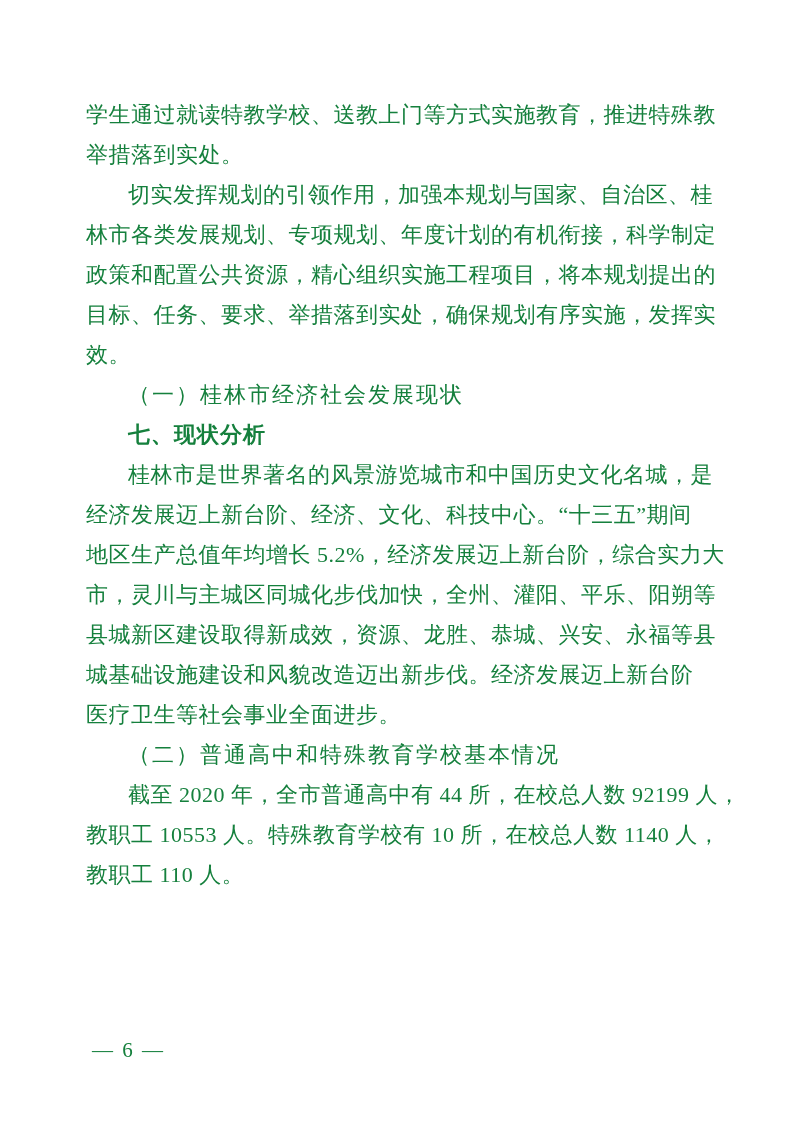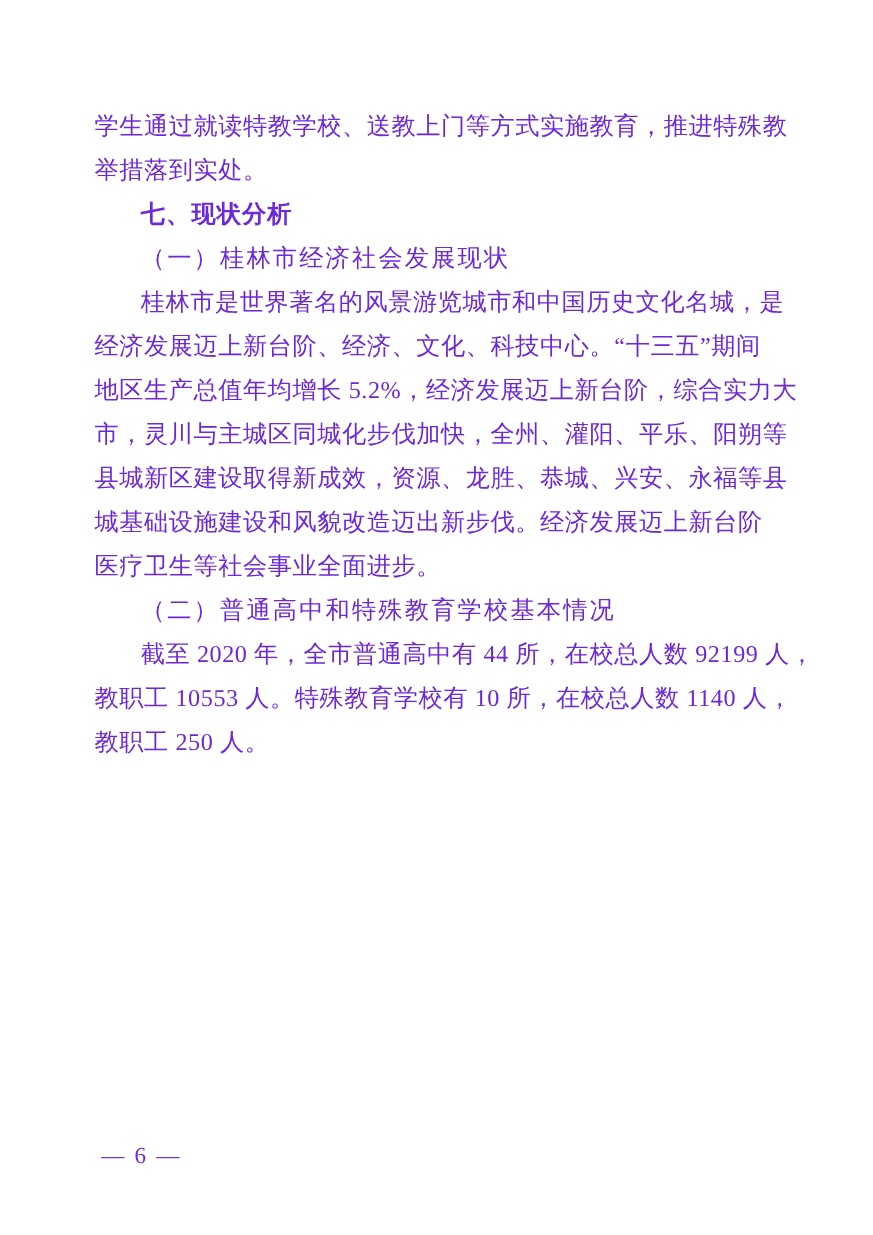--- a/index.html
+++ b/index.html
@@ -7,21 +7,21 @@
     padding: 0;
     background: #ffffff;
   }
   .page {
     position: relative;
     width: 794px;
     height: 1123px;
     background: #ffffff;
     overflow: hidden;
     font-family: "Liberation Serif", "DejaVu Serif", serif;
-    color: #6d28d9;
+    color: #15803d;
   }
   .text-block {
     position: absolute;
     left: 86px;
     top: 95px;
     width: 620px;
   }
   .para { margin: 0; padding: 0; }
   .line {
     height: 40px;
@@ -53,40 +53,47 @@
 </style>
 </head>
 <body>
 
 <div class="page">
   <div class="text-block" id="content">
       <div class="para body">
         <div class="line">学生通过就读特教学校、送教上门等方式实施教育，推进特殊教</div>
         <div class="line">举措落到实处。</div>
       </div>
-      <div class="para heading-bold">
-        <div class="line indent">七、现状分析</div>
+      <div class="para body">
+        <div class="line indent">切实发挥规划的引领作用，加强本规划与国家、自治区、桂</div>
+        <div class="line">林市各类发展规划、专项规划、年度计划的有机衔接，科学制定</div>
+        <div class="line">政策和配置公共资源，精心组织实施工程项目，将本规划提出的</div>
+        <div class="line">目标、任务、要求、举措落到实处，确保规划有序实施，发挥实</div>
+        <div class="line">效。</div>
       </div>
       <div class="para heading-kaiti">
         <div class="line indent">（一）桂林市经济社会发展现状</div>
+      </div>
+      <div class="para heading-bold">
+        <div class="line indent">七、现状分析</div>
       </div>
       <div class="para body">
         <div class="line indent">桂林市是世界著名的风景游览城市和中国历史文化名城，是</div>
         <div class="line">经济发展迈上新台阶、经济、文化、科技中心。“十三五”期间</div>
         <div class="line">地区生产总值年均增长 5.2%，经济发展迈上新台阶，综合实力大</div>
         <div class="line">市，灵川与主城区同城化步伐加快，全州、灌阳、平乐、阳朔等</div>
         <div class="line">县城新区建设取得新成效，资源、龙胜、恭城、兴安、永福等县</div>
         <div class="line">城基础设施建设和风貌改造迈出新步伐。经济发展迈上新台阶</div>
         <div class="line">医疗卫生等社会事业全面进步。</div>
       </div>
       <div class="para heading-kaiti">
         <div class="line indent">（二）普通高中和特殊教育学校基本情况</div>
       </div>
       <div class="para body">
         <div class="line indent">截至 2020 年，全市普通高中有 44 所，在校总人数 92199 人，</div>
         <div class="line">教职工 10553 人。特殊教育学校有 10 所，在校总人数 1140 人，</div>
-        <div class="line">教职工 250 人。</div>
+        <div class="line">教职工 110 人。</div>
       </div>
     </div>
   <div class="footer">
     <span>— 6 —</span>
   </div>
 </div>
 
 </body></html>

